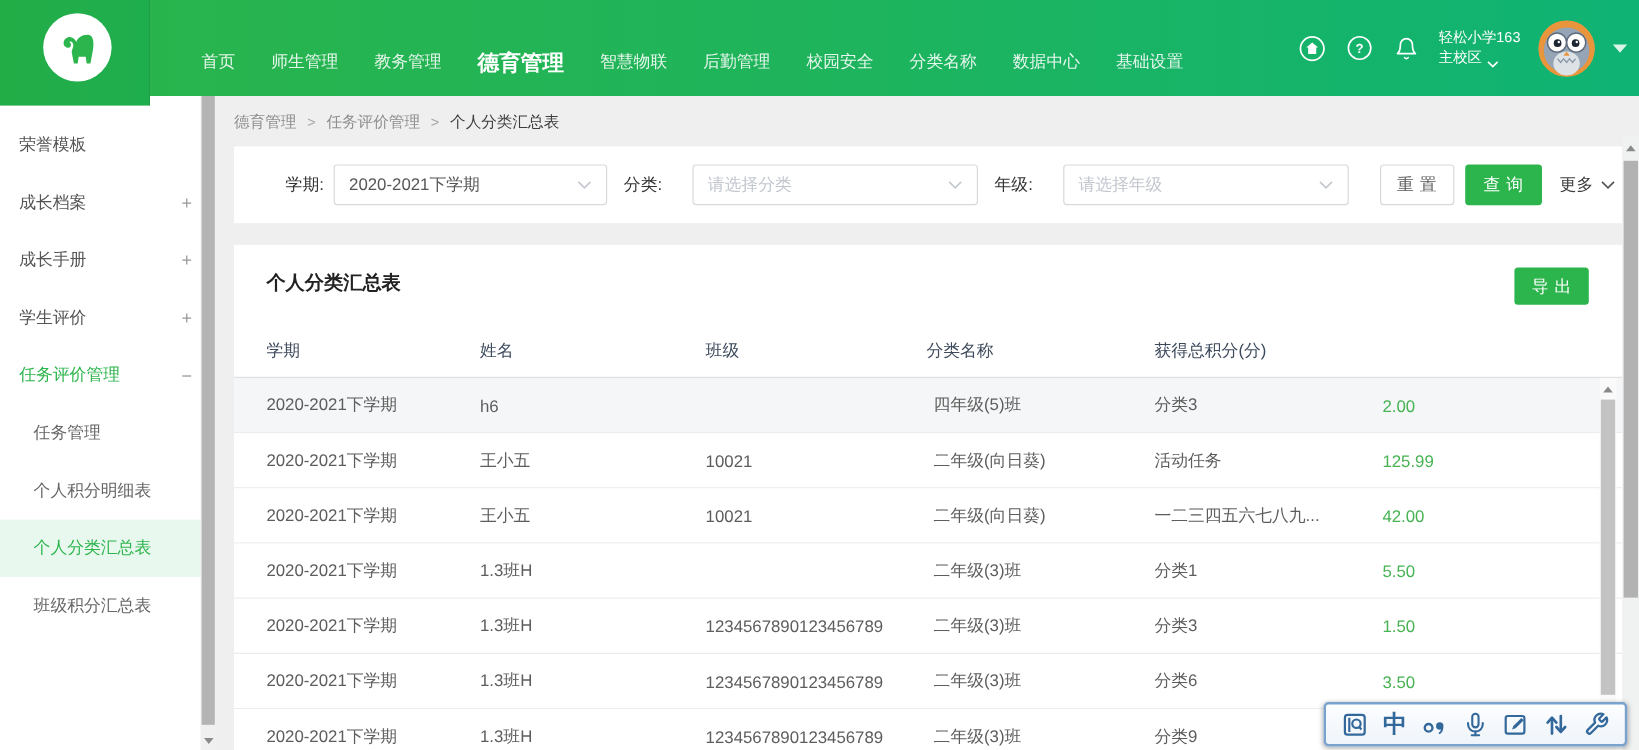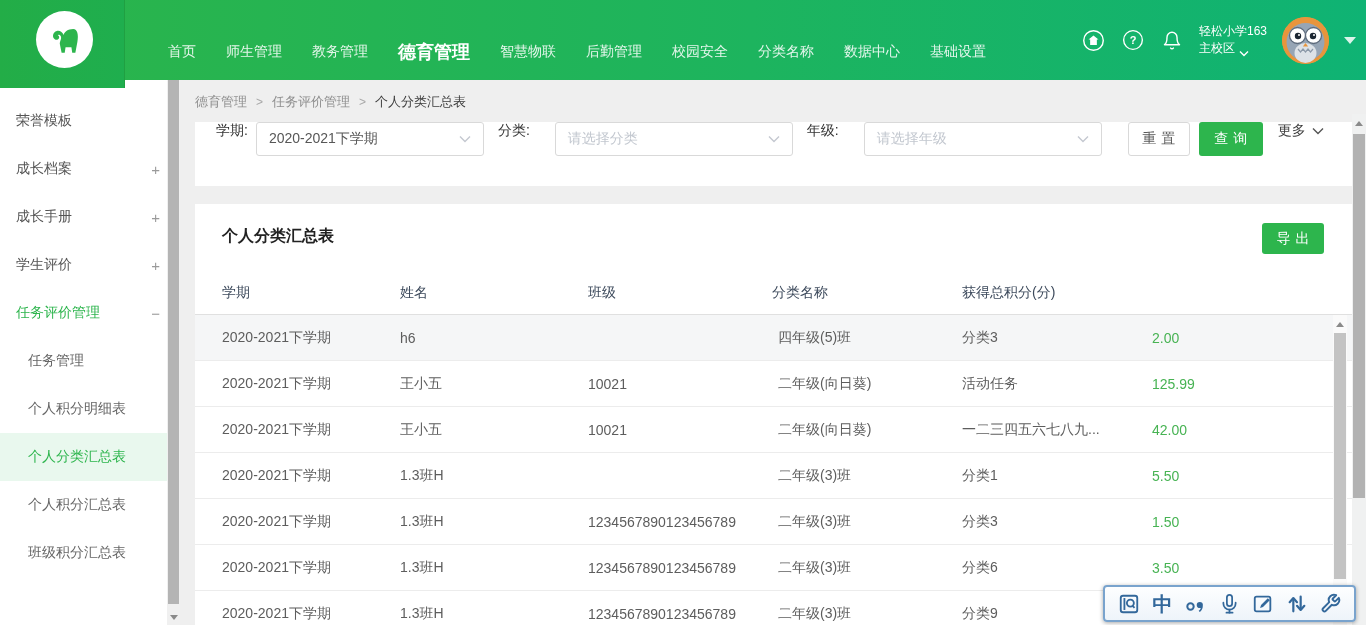--- a/index.html
+++ b/index.html
@@ -41,21 +41,21 @@
   .tri-down { width:0; height:0; border-left:4px solid transparent; border-right:4px solid transparent; border-top:5px solid #8a8a8a; }
   .tri-up { width:0; height:0; border-left:4px solid transparent; border-right:4px solid transparent; border-bottom:5px solid #8a8a8a; }
 
   
   .main { position:absolute; left:180px; top:80px; width:1172px; height:545px; }
   .breadcrumb { margin:10px 0 0 15px; height:24px; display:flex; align-items:center; gap:9px; font-size:13px; color:#8f8f8f; }
   .breadcrumb .sep { color:#a8a8a8; font-size:12px; }
   .breadcrumb .current { color:#3d3d3d; }
 
   .card { background:#fff; margin-left:15px; width:1157px; }
-  .filter-card { margin-top:8px; height:64px; display:flex; align-items:flex-start; padding-left:21px; }
+  .filter-card { margin-top:8px; height:64px; display:flex; align-items:center; padding-left:43px; }
   .f-label { font-size:14px; color:#333; white-space:nowrap; }
   .select { height:34px; background:#fff; border:1px solid #d9d9d9; border-radius:3px; margin-left:8px;
             display:flex; align-items:center; justify-content:space-between; padding:0 12px; font-size:14px; color:#575757; cursor:pointer; }
   .select .ph { color:#c2c7cf; }
   .sel-semester { width:228px; }
   .sel-category, .sel-grade { width:238px;margin-left:25px; }
   .gap14 { width:14px; flex:none; }
   .btn { font-size:14px; border-radius:3px; cursor:pointer; display:flex; align-items:center; justify-content:center; letter-spacing:5px; text-indent:5px; }
   .btn-reset { width:62px; height:34px; background:#fff; border:1px solid #d9d9d9; color:#595959; margin-left:26px; }
   .btn-search { width:64px; height:34px; background:var(--accent-green,#2db54d); border:none; color:#fff; margin-left:9px; }
@@ -178,21 +178,20 @@
         <span>学生评价</span>
         <span class="exp">+</span>
       </div>
       <div class="m-item open">
         <span>任务评价管理</span>
         <span class="exp">−</span>
       </div>
       <div class="m-sub">任务管理</div>
       <div class="m-sub">个人积分明细表</div>
       <div class="m-sub active">个人分类汇总表</div>
-      <div class="m-sub">个人积分汇总表</div>
       <div class="m-sub">班级积分汇总表</div>
     </div>
     <div class="side-scrollbar">
       <div class="thumb"></div>
       <div class="btn-down">
           <span class="tri-down"></span>
         </div>
     </div>
   </aside>
 

